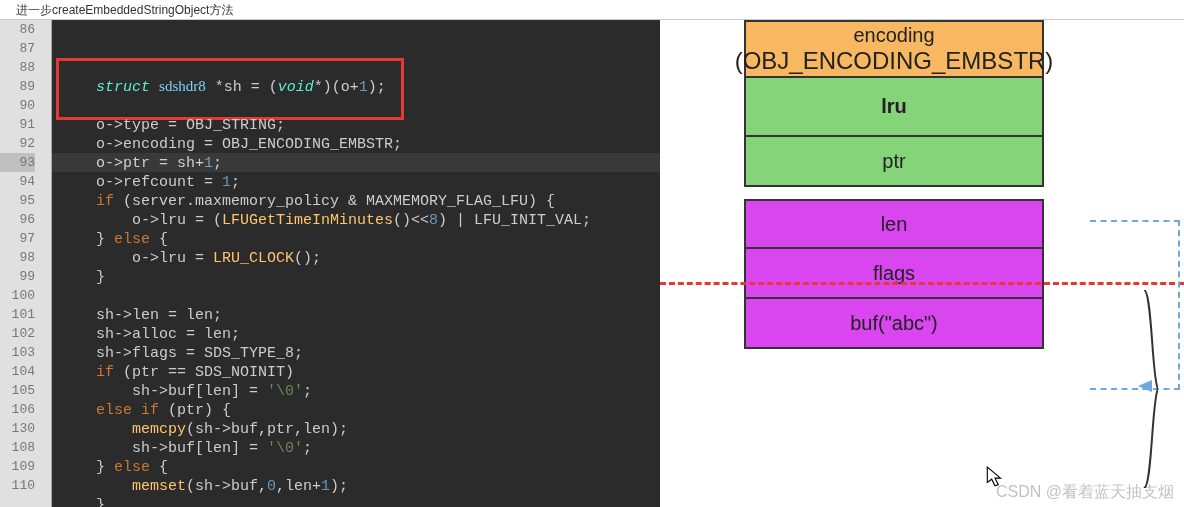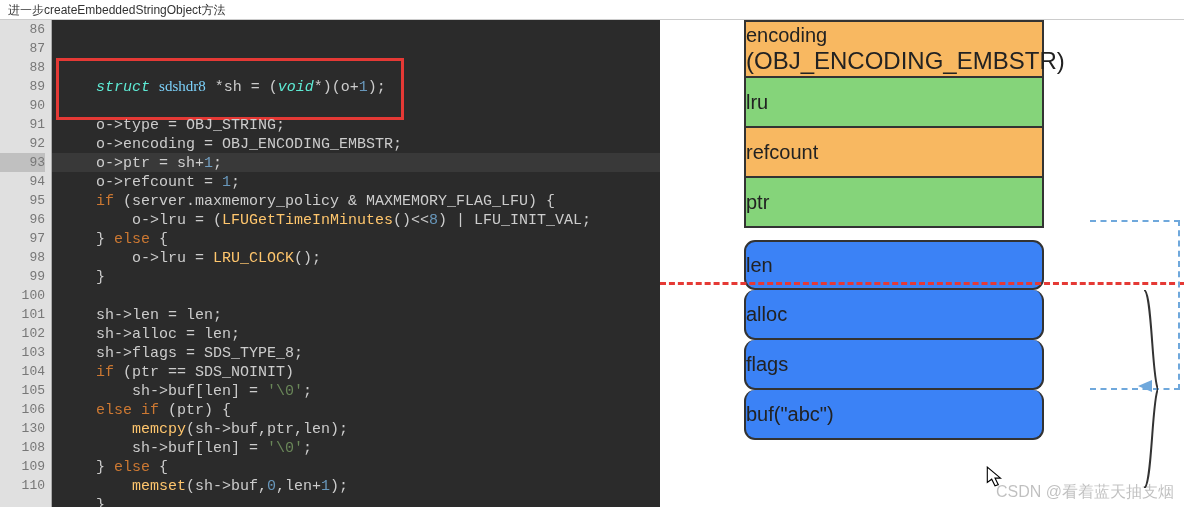--- a/index.html
+++ b/index.html
@@ -9,21 +9,21 @@
     font-family: Consolas, "Courier New", monospace;
     background: #fff;
     overflow: hidden;
     position: relative;
   }
   .title-bar {
     height: 20px;
     background: #fff;
     border-bottom: 1px solid #ccc;
     font-size: 12px;
-    padding: 2px 8px;
+    padding: 2px 16px;
     color: #333;
     font-family: "Microsoft YaHei", sans-serif;
   }
   .main-area {
     display: flex;
     position: relative;
     height: 487px;
   }
   .code-pane {
     width: 660px;
@@ -32,21 +32,21 @@
     position: relative;
     font-size: 15px;
     line-height: 19px;
     overflow: hidden;
   }
   .gutter {
     width: 52px;
     background: #e0e0e0;
     color: #777;
     text-align: right;
-    padding-right: 6px;
+    padding-right: 16px;
     font-size: 13px;
     line-height: 19px;
     border-right: 1px solid #aaa;
   }
   .code {
     flex: 1;
     padding-left: 8px;
     color: #ccc;
     white-space: pre;
     position: relative;
@@ -83,29 +83,29 @@
   .stack {
     position: absolute;
     left: 84px;
     top: 0;
     width: 300px;
   }
   .box {
     border: 2px solid #333;
     text-align: center;
     display: flex;
-    align-items: flex-start;
+    align-items: center;
     justify-content: center;
     font-family: "Comic Sans MS", cursive, sans-serif;
     font-size: 20px;
     color: #222;
   }
   .box.orange { background: #f8b861; }
   .box.green  { background: #85d47a; }
-  .box.blue   { background: #3b82f6; border-radius: 11px; }
+  .box.blue   { background: #d946ef; }
   .box + .box { border-top: none; }
   .dashed-red {
     position: absolute;
     left: 0;
     right: 0;
     top: 262px;
     border-top: 3px dashed #e53935;
   }
   .cursor-svg {
     position: absolute;
@@ -187,34 +187,28 @@
       <div class="red-box"></div>
     <div style="position: relative;">    <span class="kw">struct</span> <span class="tp">sdshdr8</span> *sh = (<span class="kw">void</span>*)(o+<span class="num">1</span>);</div><div style="position: relative;">&nbsp;</div><div style="position: relative;">    o-&gt;type = OBJ_STRING;</div><div style="position: relative;">    o-&gt;encoding = OBJ_ENCODING_EMBSTR;</div><div style="position: relative;">    o-&gt;ptr = sh+<span class="num">1</span>;</div><div style="position: relative;">    o-&gt;refcount = <span class="num">1</span>;</div><div style="position: relative;">    <span class="kw2">if</span> (server.maxmemory_policy &amp; MAXMEMORY_FLAG_LFU) {</div><div class="line-hl" style="top: 133px;"></div><div style="position: relative;">        o-&gt;lru = (<span class="fn">LFUGetTimeInMinutes</span>()&lt;&lt;<span class="num">8</span>) | LFU_INIT_VAL;</div><div style="position: relative;">    } <span class="kw2">else</span> {</div><div style="position: relative;">        o-&gt;lru = <span class="fn">LRU_CLOCK</span>();</div><div style="position: relative;">    }</div><div style="position: relative;">&nbsp;</div><div style="position: relative;">    sh-&gt;len = len;</div><div style="position: relative;">    sh-&gt;alloc = len;</div><div style="position: relative;">    sh-&gt;flags = SDS_TYPE_8;</div><div style="position: relative;">    <span class="kw2">if</span> (ptr == SDS_NOINIT)</div><div style="position: relative;">        sh-&gt;buf[len] = <span class="str">'\0'</span>;</div><div style="position: relative;">    <span class="kw2">else if</span> (ptr) {</div><div style="position: relative;">        <span class="fn">memcpy</span>(sh-&gt;buf,ptr,len);</div><div style="position: relative;">        sh-&gt;buf[len] = <span class="str">'\0'</span>;</div><div style="position: relative;">    } <span class="kw2">else</span> {</div><div style="position: relative;">        <span class="fn">memset</span>(sh-&gt;buf,<span class="num">0</span>,len+<span class="num">1</span>);</div><div style="position: relative;">    }</div></div>
   </div>
 
   <div class="diagram-pane">
     <div class="stack" id="stack">
         <div class="box orange" style="height: 58px; flex-direction: column;">
           <div>encoding</div>
           <div style="font-size: 24px;">(OBJ_ENCODING_EMBSTR)</div>
         </div>
-        <div class="box green" style="height: 50px; flex-direction: column;">
+        <div class="box green" style="height: 59px; flex-direction: column; font-weight: bold;">
           <div>lru</div>
-        </div>
-        <div class="box orange" style="height: 50px; flex-direction: column;">
-          <div>refcount</div>
         </div>
         <div class="box green" style="height: 50px; flex-direction: column;">
           <div>ptr</div>
         </div>
         <div class="box blue" style="height: 50px; margin-top: 12px; border-top: 2px solid rgb(51, 51, 51); flex-direction: column;">
           <div>len</div>
-        </div>
-        <div class="box blue" style="height: 50px; flex-direction: column;">
-          <div>alloc</div>
         </div>
         <div class="box blue" style="height: 50px; flex-direction: column;">
           <div>flags</div>
         </div>
         <div class="box blue" style="height: 50px; flex-direction: column;">
           <div>buf("abc")</div>
         </div>
       </div>
     <div class="dashed-red"></div>
     <div class="dashed-blue-v"></div>

